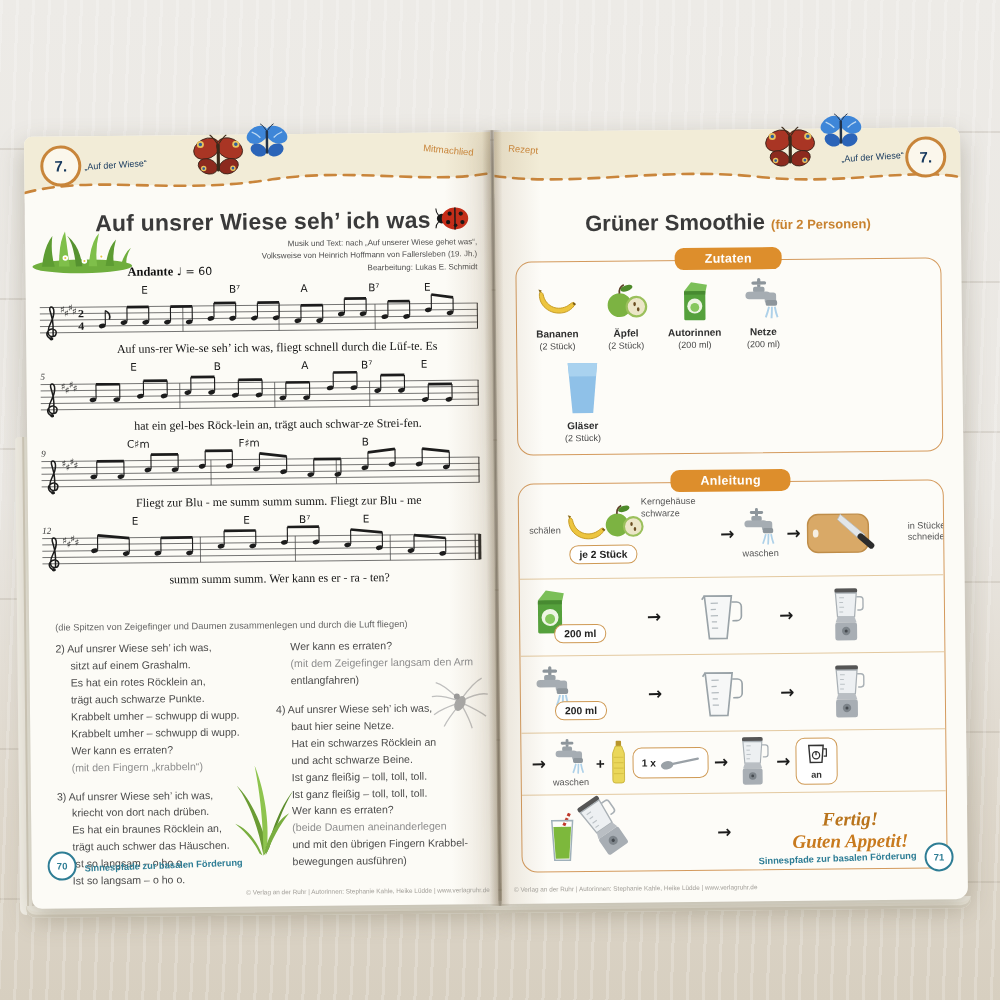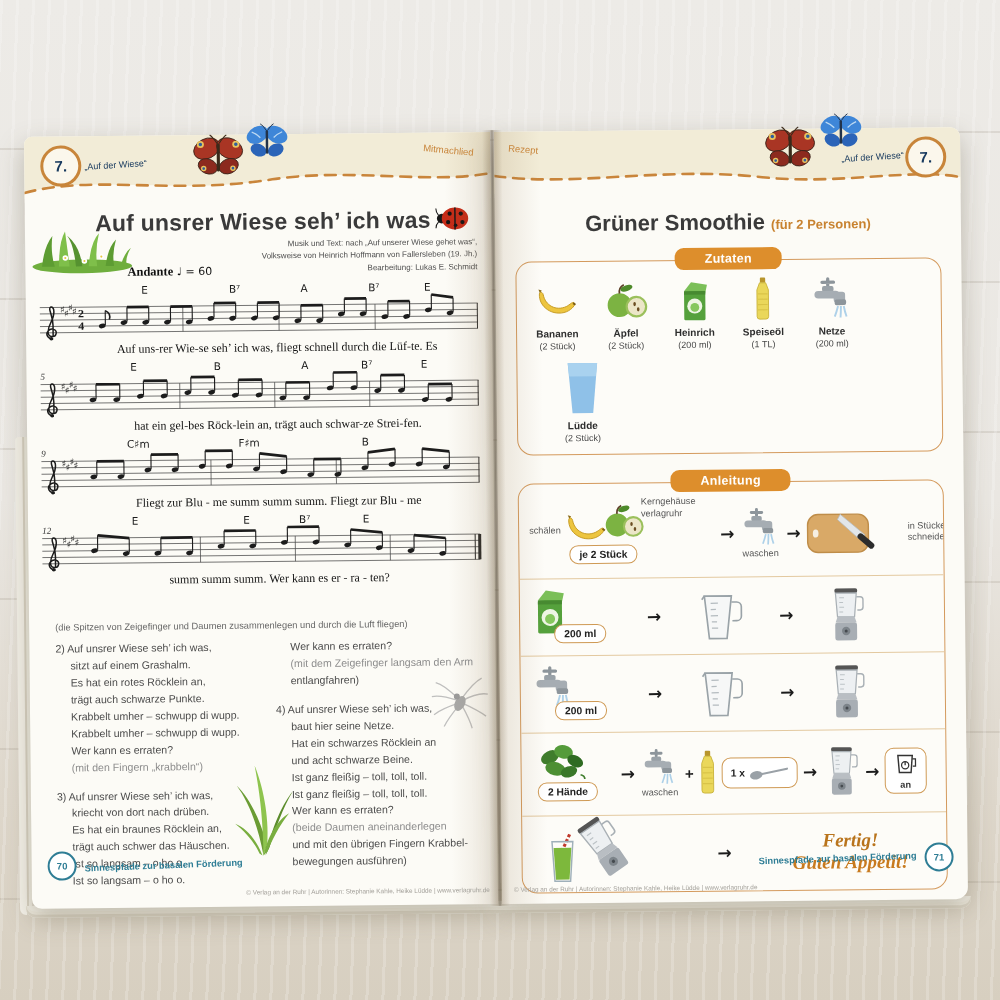--- a/index.html
+++ b/index.html
@@ -694,70 +694,61 @@
                 </div>
                 <div class="ing-name">Äpfel</div>
                 <div class="ing-amount">(2 Stück)</div>
               </div>
               <div class="ing-cell">
                 <div class="icw">
                   <svg width="46" height="100%">
                     <use href="#sym-carton" xlink:href="#sym-carton"></use>
                   </svg>
                 </div>
-                <div class="ing-name">Heinrich</div>
+                <div class="ing-name">Autorinnen</div>
                 <div class="ing-amount">(200 ml)</div>
-              </div>
-              <div class="ing-cell">
-                <div class="icw">
-                  <svg width="46" height="100%">
-                    <use href="#sym-oil" xlink:href="#sym-oil"></use>
-                  </svg>
-                </div>
-                <div class="ing-name">Speiseöl</div>
-                <div class="ing-amount">(1 TL)</div>
               </div>
               <div class="ing-cell">
                 <div class="icw">
                   <svg width="46" height="100%">
                     <use href="#sym-faucet" xlink:href="#sym-faucet"></use>
                   </svg>
                 </div>
                 <div class="ing-name">Netze</div>
                 <div class="ing-amount">(200 ml)</div>
               </div>
             </div>
           <div class="ing-row r2">
               <div class="ing-cell">
                 <div class="icw">
                   <svg width="46" height="100%">
                     <use href="#sym-glass" xlink:href="#sym-glass"></use>
                   </svg>
                 </div>
-                <div class="ing-name">Lüdde</div>
+                <div class="ing-name">Gläser</div>
                 <div class="ing-amount">(2 Stück)</div>
               </div>
             </div>
         </div>
       </div>
 
       <div class="boxwrap anl">
         <div class="badge-pill">Anleitung</div>
         <div class="anl-box">
 
           <div class="anl-row">
             <div class="s1cluster">
               <span class="mini peel">schälen</span>
               <svg class="ban">
                   <use href="#sym-banana"></use>
                 </svg>
               <svg class="app">
                   <use href="#sym-apple"></use>
                 </svg>
-              <span class="mini core">Kerngehäuse verlagruhr</span>
+              <span class="mini core">Kerngehäuse schwarze</span>
               <span class="step-badge">je 2 Stück</span>
             </div>
             <span class="arrow">→</span>
             <div class="stack-col">
               <svg class="ic" width="42" height="40">
                   <use href="#sym-faucet"></use>
                 </svg>
               <span class="mini">waschen</span>
             </div>
             <span class="arrow">→</span>
@@ -797,26 +788,20 @@
             <svg class="ic" style="margin-left:26px;" width="52" height="54">
                 <use href="#sym-cup"></use>
               </svg>
             <span class="arrow" style="margin-left:30px;">→</span>
             <svg class="ic" style="margin-left:26px;" width="42" height="55">
                 <use href="#sym-blender"></use>
               </svg>
           </div>
 
           <div class="anl-row">
-            <div class="s4cluster">
-              <svg class="spin">
-                  <use href="#sym-spinach"></use>
-                </svg>
-              <span class="step-badge">2 Hände</span>
-            </div>
             <span class="arrow">→</span>
             <div class="stack-col">
               <svg class="ic" width="40" height="38">
                   <use href="#sym-faucet"></use>
                 </svg>
               <span class="mini">waschen</span>
             </div>
             <span class="plus">+</span>
             <svg class="ic" width="18" height="48">
                 <use href="#sym-oil"></use>

